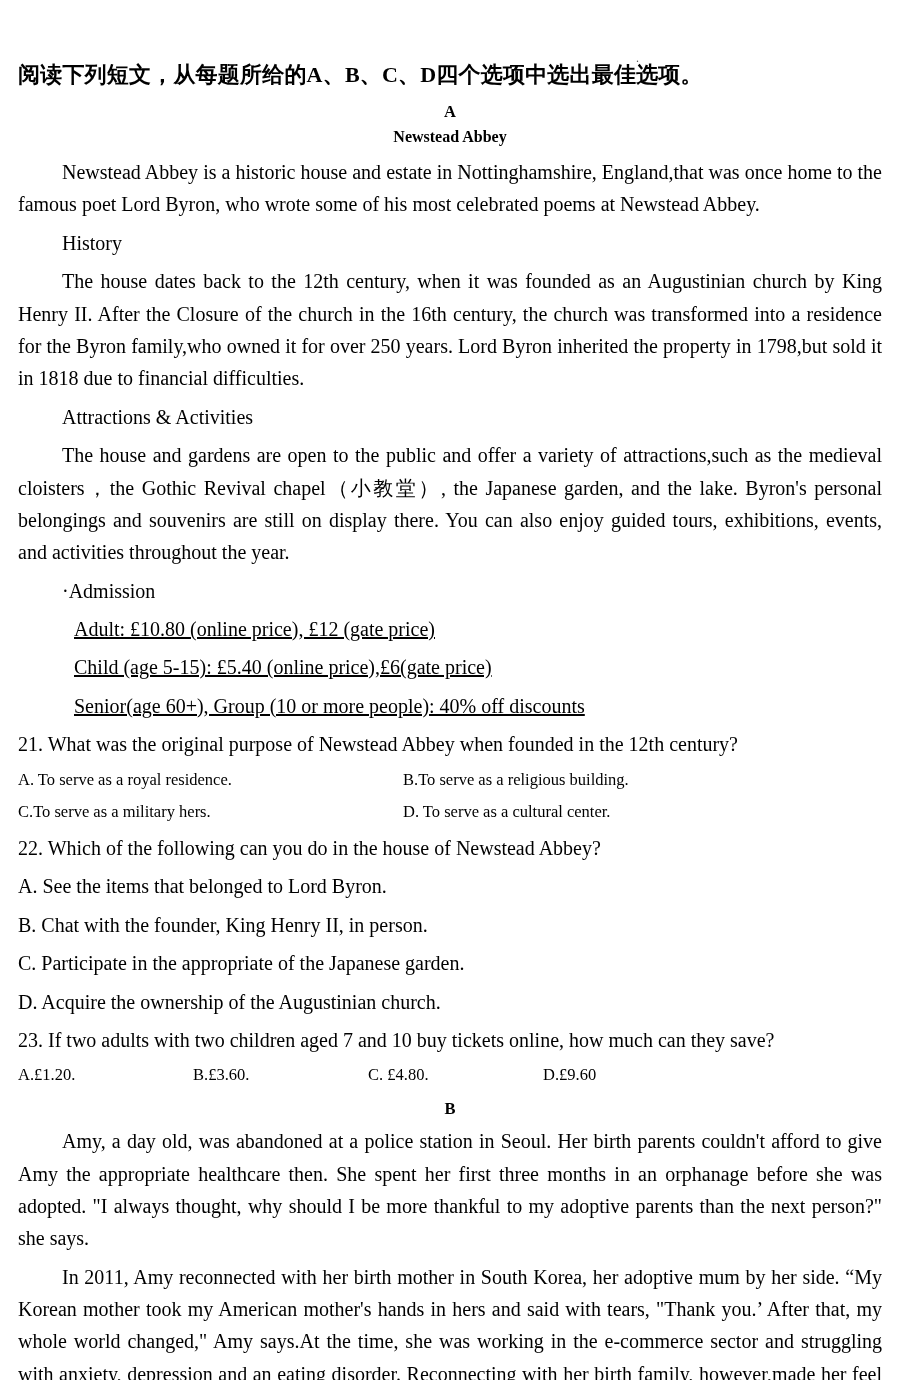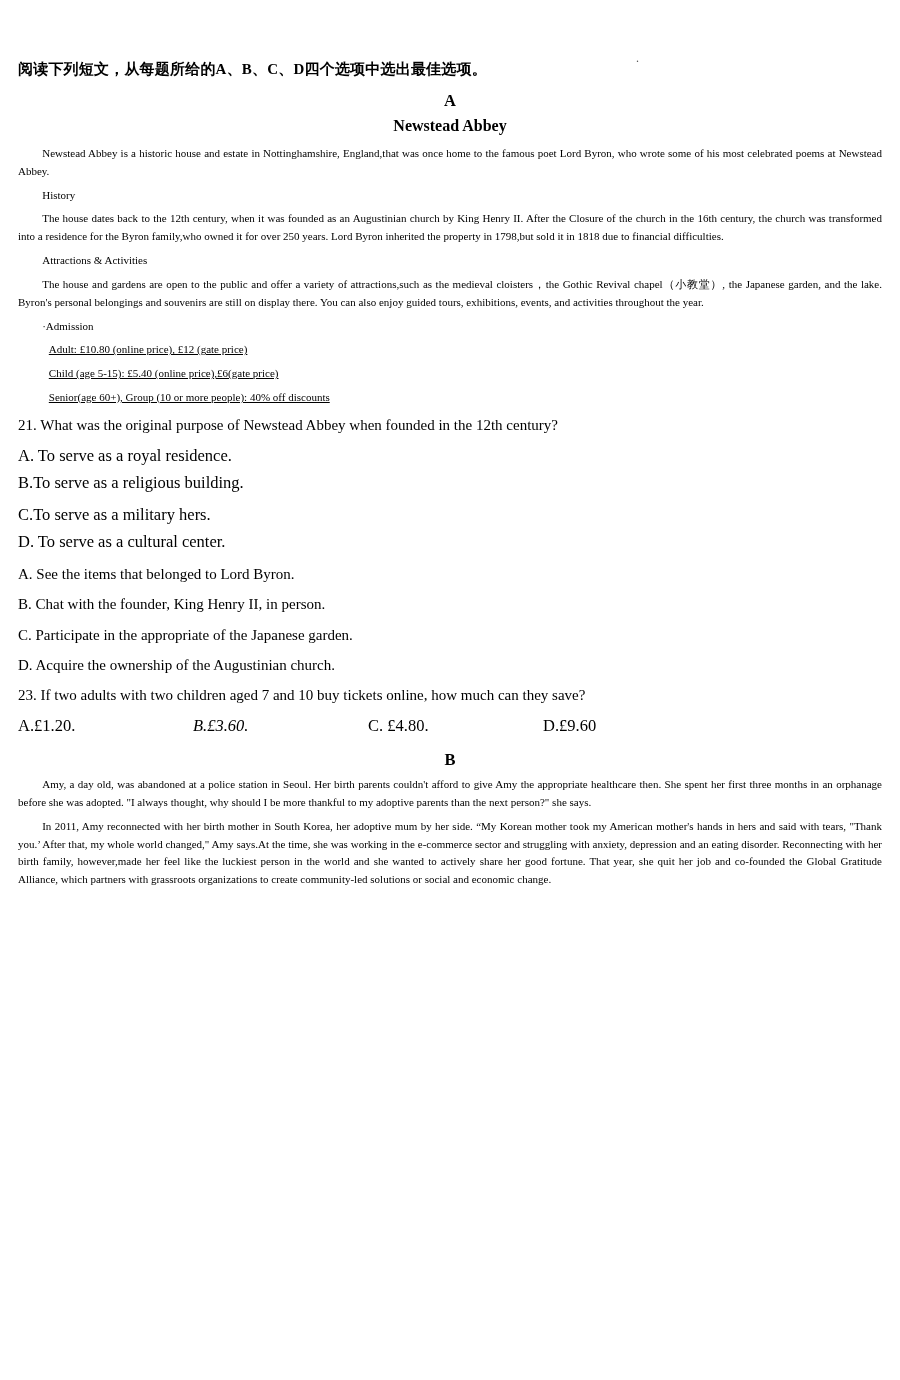--- a/index.html
+++ b/index.html
@@ -22,76 +22,75 @@
   }
   .dot-mark {
     position: absolute;
     top: 52px;
     left: 636px;
     font-size: 12px;
     color: #555;
     line-height: 1;
   }
   .instruction {
-    font-size: 15px;
+    font-size: 22px;
     font-weight: bold;
     font-family: "Liberation Serif", serif;
     margin: 16px 0 12px 0;
     letter-spacing: 0.2px;
   }
   .section-letter {
     text-align: center;
     font-weight: bold;
     font-size: 16.5px;
     margin: 10px 0 6px 0;
   }
   .article-title {
     text-align: center;
     font-weight: bold;
     font-size: 16px;
     margin: 6px 0 10px 0;
   }
   p.body {
-    font-size: 11px;
+    font-size: 20px;
     line-height: 1.62;
     margin: 0 0 6px 0;
     text-align: justify;
     text-justify: inter-word;
   }
   p.indent {
     text-indent: 2.2em;
   }
   p.sub {
     text-indent: 2.2em;
   }
   p.admission-line {
     text-indent: 2.8em;
     text-decoration: underline;
   }
   p.question {
-    font-size: 15px;
+    font-size: 20px;
     line-height: 1.62;
     margin: 0 0 6px 0;
   }
   .options-row {
     display: flex;
     font-size: 16.5px;
     line-height: 1.62;
     margin: 0 0 6px 0;
-    flex-direction: column;
   }
   .options-row .opt {
     flex: 0 0 auto;
   }
   .opt-w1 { width: 385px; }
   .opt-w2 { width: 385px; }
   .opt4 { display: flex; font-size: 16.5px; line-height: 1.62; margin: 0 0 6px 0; }
   .opt4 .o { }
   .o1 { width: 175px; }
-  .o2 { width: 175px; font-style: italic; }
+  .o2 { width: 175px; }
   .o3 { width: 175px; }
   .o4 { width: 175px; }
 </style>
 </head>
 <body>
 
 <div class="page">
 
   <div class="dot-mark">.</div>
 
@@ -113,20 +112,21 @@
   <p class="question">21. What was the original purpose of Newstead Abbey when founded in the 12th century?</p>
   <div class="options-row">
     <div class="opt opt-w1">A. To serve as a royal residence.</div>
     <div class="opt opt-w2">B.To serve as a religious building.</div>
   </div>
   <div class="options-row">
     <div class="opt opt-w1">C.To serve as a military hers.</div>
     <div class="opt opt-w2">D. To serve as a cultural center.</div>
   </div>
 
+  <p class="question">22. Which of the following can you do in the house of Newstead Abbey?</p>
   <p class="question">A. See the items that belonged to Lord Byron.</p>
   <p class="question">B. Chat with the founder, King Henry II, in person.</p>
   <p class="question">C. Participate in the appropriate of the Japanese garden.</p>
   <p class="question">D. Acquire the ownership of the Augustinian church.</p>
 
   <p class="question">23. If two adults with two children aged 7 and 10 buy tickets online, how much can they save?</p>
   <div class="opt4">
     <div class="o o1">A.£1.20.</div>
     <div class="o o2">B.£3.60.</div>
     <div class="o o3">C. £4.80.</div>

